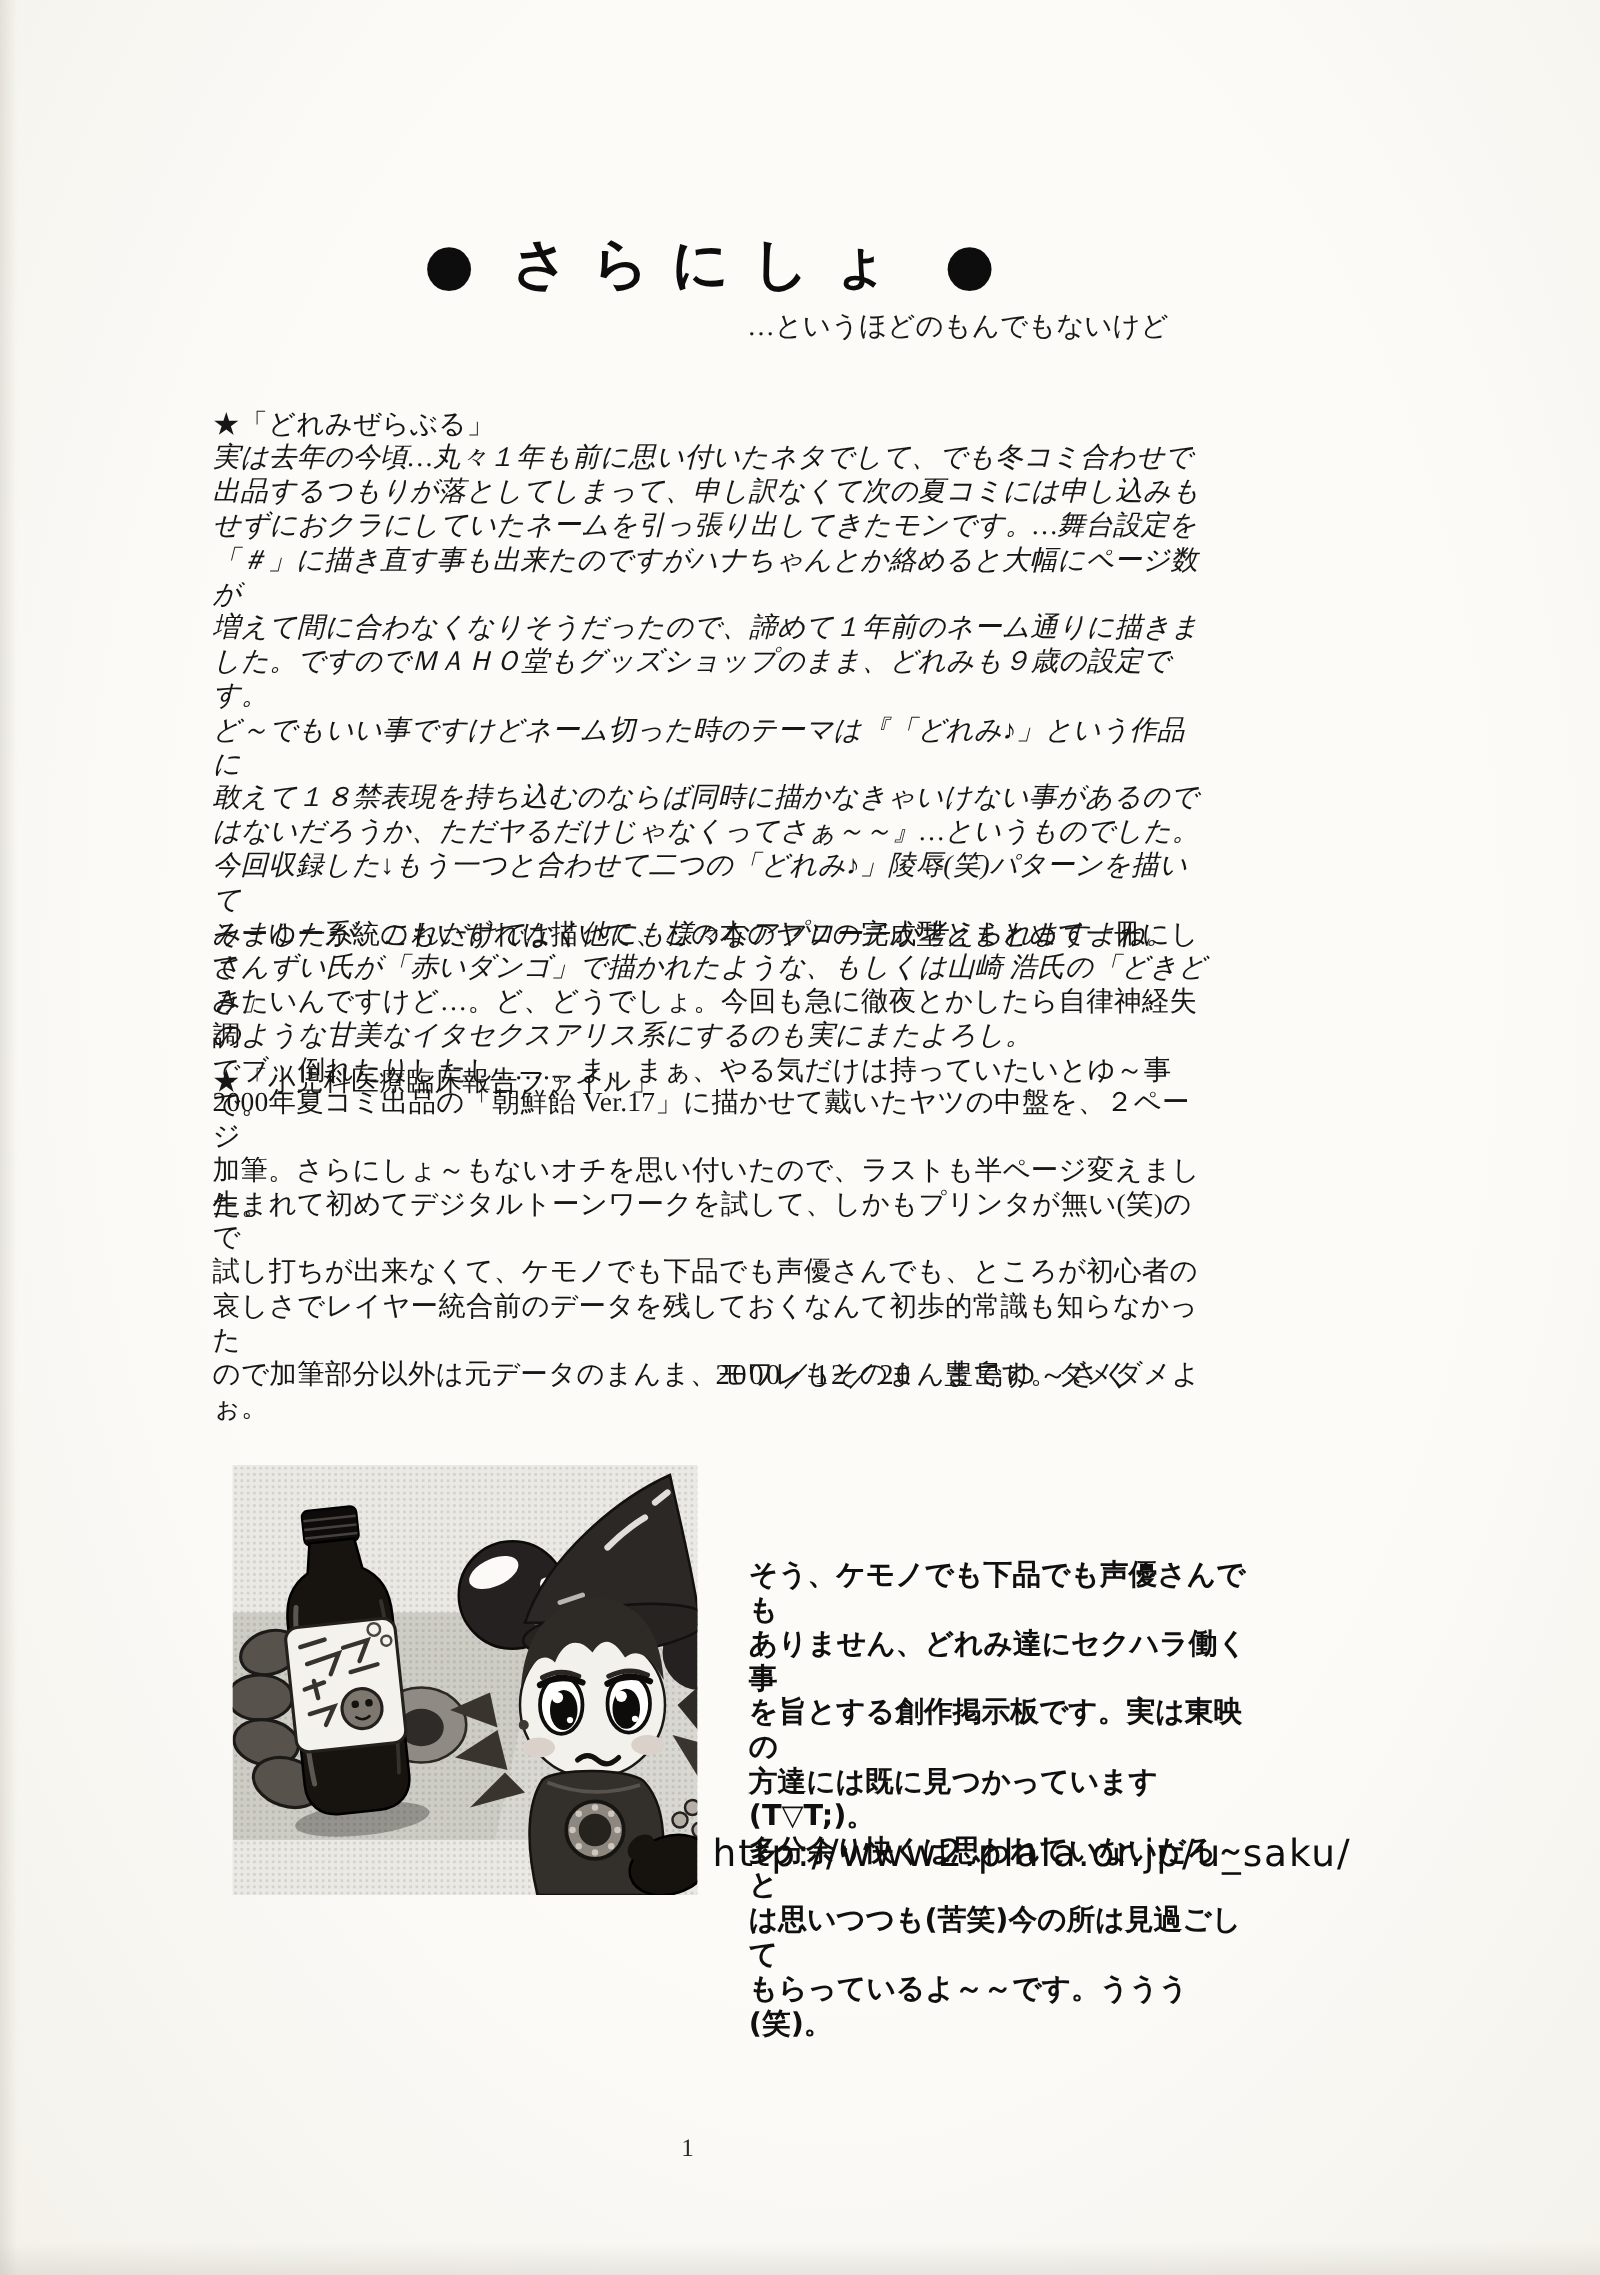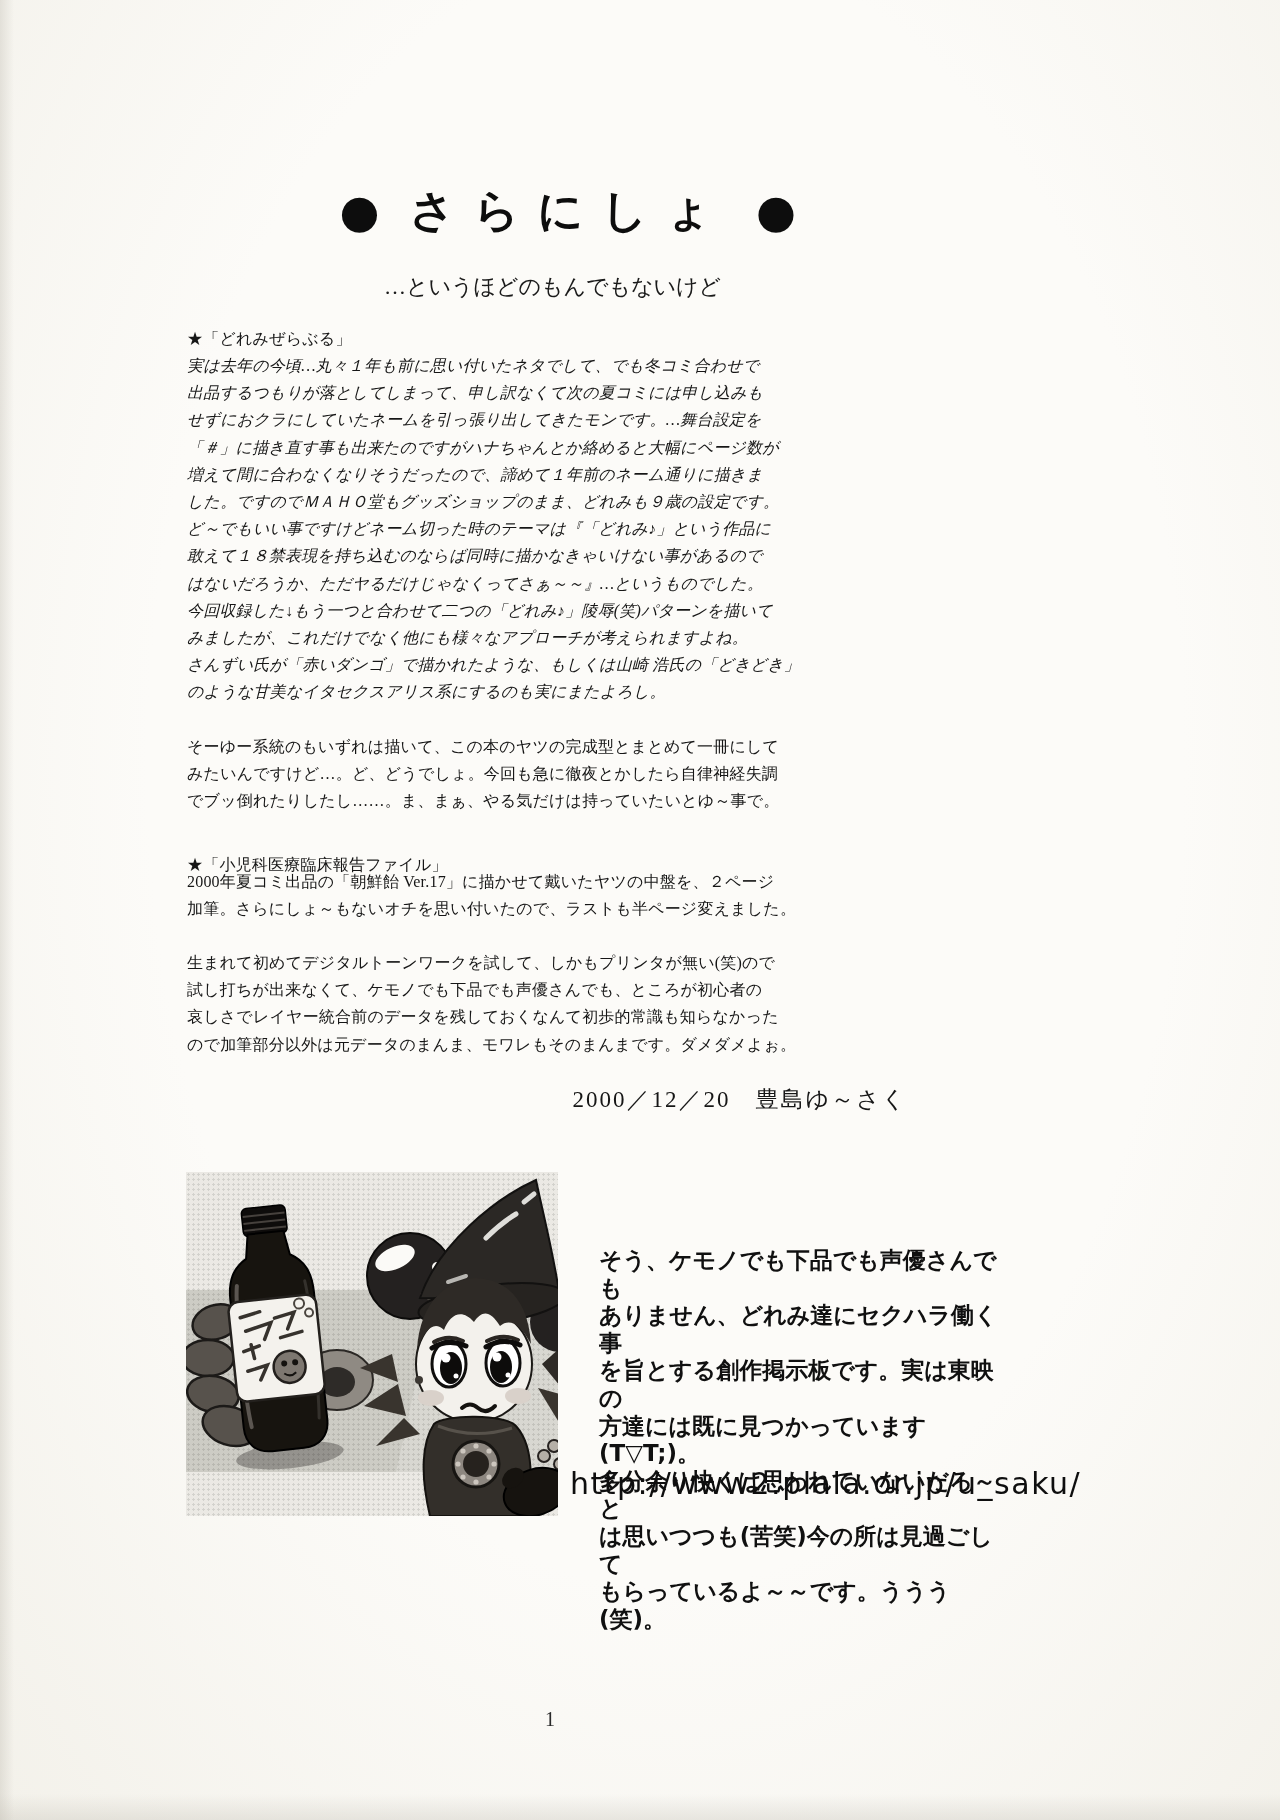--- a/index.html
+++ b/index.html
@@ -19,26 +19,26 @@
   .title-row{
     position:absolute;left:170px;top:184px;width:795px;
     display:flex;align-items:center;justify-content:center;gap:26px;
     font-family:"DejaVu Sans","Liberation Sans",sans-serif;
     font-weight:700;color:#0d0d0d;
   }
   .title-row .bullet{font-size:46px;line-height:52px;}
   .title-row .title-text{font-size:45px;line-height:54px;letter-spacing:18px;text-indent:4px;}
   .subtitle{
     position:absolute;left:170px;top:247px;width:795px;
-    text-align:center;padding-right:30px;box-sizing:border-box;
-    font-size:22px;line-height:27px;color:#1a1a1a;margin-top:26px;
+    text-align:right;padding-right:30px;box-sizing:border-box;
+    font-size:22px;line-height:27px;color:#1a1a1a;
   }
   .body-block{
-    position:absolute;left:187px;width:800px;
-    font-size:16px;line-height:27.2px;color:#161616;
+    position:absolute;left:170px;width:800px;
+    font-size:22px;line-height:27.2px;color:#161616;
     white-space:pre-line;letter-spacing:0.2px;
   }
   .h-doremi{top:325px;}
   .s-doremi{top:352px;font-style:italic;}
   .p-followup{top:733px;}
   .h-pediatric{top:841px;margin-top:10px;}
   .s-pediatric{top:868px;}
   .p-digital{top:949px;}
   .signoff{
     position:absolute;left:170px;top:1084px;width:795px;

